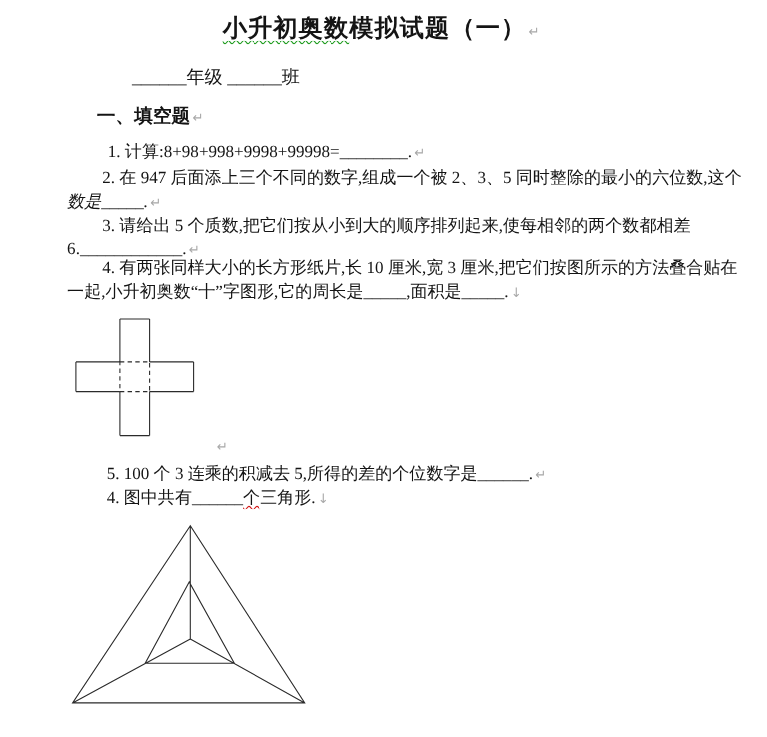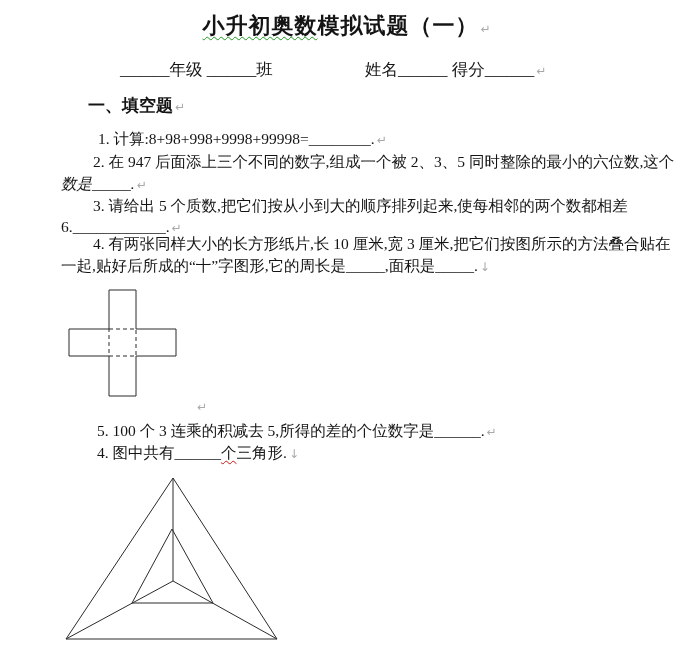--- a/index.html
+++ b/index.html
@@ -50,34 +50,33 @@
   .fig path, .fig rect{stroke:#2b2b2b;stroke-width:1;fill:none;}
 </style>
 </head>
 <body>
 
 <div class="page">
 
   <div class="title"><span class="sq-green">小升初奥数</span><span>模拟试题（一）</span><span class="mark">↵</span></div>
 
   <div class="line" style="left:120px;top:61px;font-size:16.5px;"><span>______年级 ______班</span></div>
-  <div class="line" style="left:365px;top:61px;font-size:16.5px;"><span>姓名______ 得分______</span><span class="mark">↵</span></div>
 
   <div class="line heading" style="left:88px;top:97px;"><span>一、填空题</span><span class="mark">↵</span></div>
 
   <div class="line" style="left:98px;top:130px;"><span>1. 计算:8+98+998+9998+99998=________.</span><span class="mark">↵</span></div>
 
   <div class="line" style="left:93px;top:153px;font-family:Liberation Serif, serif;"><span>2. 在 947 后面添上三个不同的数字,组成一个被 2、3、5 同时整除的最小的六位数,这个</span></div>
   <div class="line" style="left:61px;top:175px;font-style:italic;"><span>数是_____.</span><span class="mark">↵</span></div>
 
   <div class="line" style="left:93px;top:197px;"><span>3. 请给出 5 个质数,把它们按从小到大的顺序排列起来,使每相邻的两个数都相差</span></div>
   <div class="line" style="left:61px;top:218px;text-align:center;"><span>6.____________.</span><span class="mark">↵</span></div>
 
   <div class="line" style="left:93px;top:235px;"><span>4. 有两张同样大小的长方形纸片,长 10 厘米,宽 3 厘米,把它们按图所示的方法叠合贴在</span></div>
-  <div class="line" style="left:61px;top:257px;"><span>一起,贴好后所成的“十”字图形,它的周长是_____,面积是_____.</span><span class="mark">↓</span></div>
+  <div class="line" style="left:61px;top:257px;"><span>一起,小升初奥数“十”字图形,它的周长是_____,面积是_____.</span><span class="mark">↓</span></div>
 
   <svg class="fig" style="left:60px;top:284px;" width="130" height="120" viewBox="0 0 130 120">
     <path d="
       M49 6 H76
       M49 6 V45 M76 6 V45
       M49 72 V112 M76 72 V112
       M49 112 H76
       M9 45 H49 M76 45 H116
       M9 45 V72 M116 45 V72
       M9 72 H49 M76 72 H116"></path>

